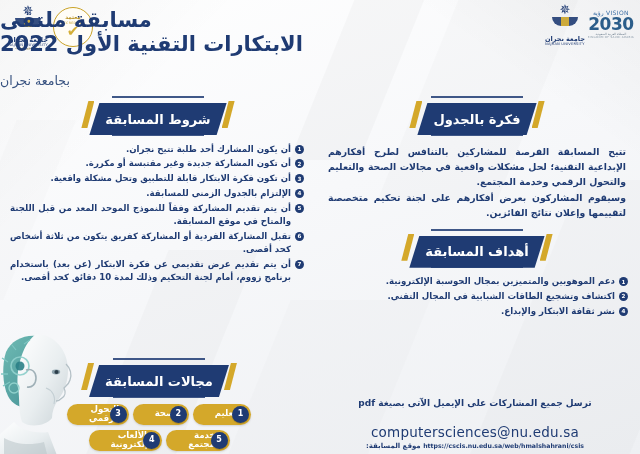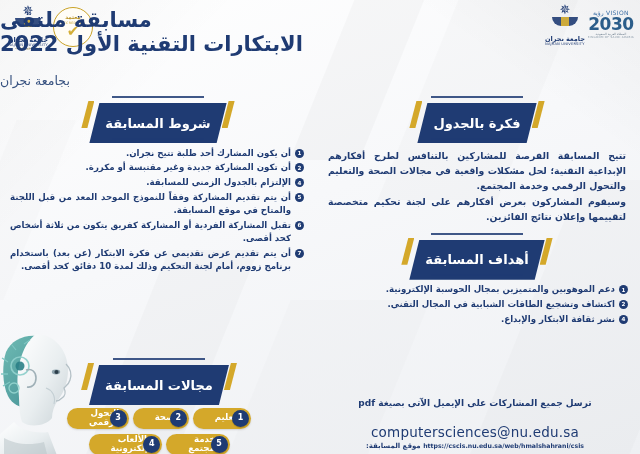--- a/index.html
+++ b/index.html
@@ -52,21 +52,21 @@
 
   
   .title-wrap{position:absolute;top:8px;left:0;right:0;text-align:left;}
   .t-line1{font-size:21px;font-weight:bold;color:#1f3b73;letter-spacing:1px;line-height:1.15;}
   .t-line2{font-size:21px;font-weight:bold;color:#1f3b73;line-height:1.15;}
   .t-line3{font-size:12.5px;color:#35507f;line-height:1.4;margin-top:16px;}
 
   
   .banner{position:relative;height:23px;display:inline-block;}
   .banner .bar{
-    position:relative;height:40px;background:#1f3b73;
+    position:relative;height:32px;background:#1f3b73;
     display:flex;align-items:center;justify-content:center;
     padding:0 16px;color:#fff;font-size:13px;font-weight:bold;letter-spacing:.5px;
     clip-path:polygon(10px 0,100% 0,calc(100% - 10px) 100%,0 100%);
   }
   .banner-box{position:relative;display:inline-block;padding:2px 8px;}
   .banner-box::before{content:"";position:absolute;left:0;top:0;width:13px;height:27px;background:#d4a82a;
     clip-path:polygon(7px 0,13px 0,6px 100%,0 100%);}
   .banner-box::after{content:"";position:absolute;right:0;top:0;width:13px;height:27px;background:#d4a82a;
     clip-path:polygon(7px 0,13px 0,6px 100%,0 100%);}
   .divider{width:92px;height:2px;background:#1f3b73;margin:0 auto 3px;opacity:.85;}
@@ -233,20 +233,24 @@
     </div>
 
     <ul class="numlist">
       <li>
         <span class="num">1</span>
         <span class="li-txt">أن يكون المشارك أحد طلبة تتيح نجران.</span>
       </li>
       <li>
         <span class="num">2</span>
         <span class="li-txt">أن تكون المشاركة جديدة وغير مقتبسة أو مكررة.</span>
+      </li>
+      <li>
+        <span class="num">3</span>
+        <span class="li-txt">أن تكون فكرة الابتكار قابلة للتطبيق وتحل مشكلة واقعية.</span>
       </li>
       <li>
         <span class="num">4</span>
         <span class="li-txt">الإلتزام بالجدول الزمني للمسابقة.</span>
       </li>
       <li>
         <span class="num">5</span>
         <span class="li-txt">أن يتم تقديم المشاركة وفقاً للنموذج الموحد المعد من قبل اللجنة والمتاح في موقع المسابقة.</span>
       </li>
       <li>

